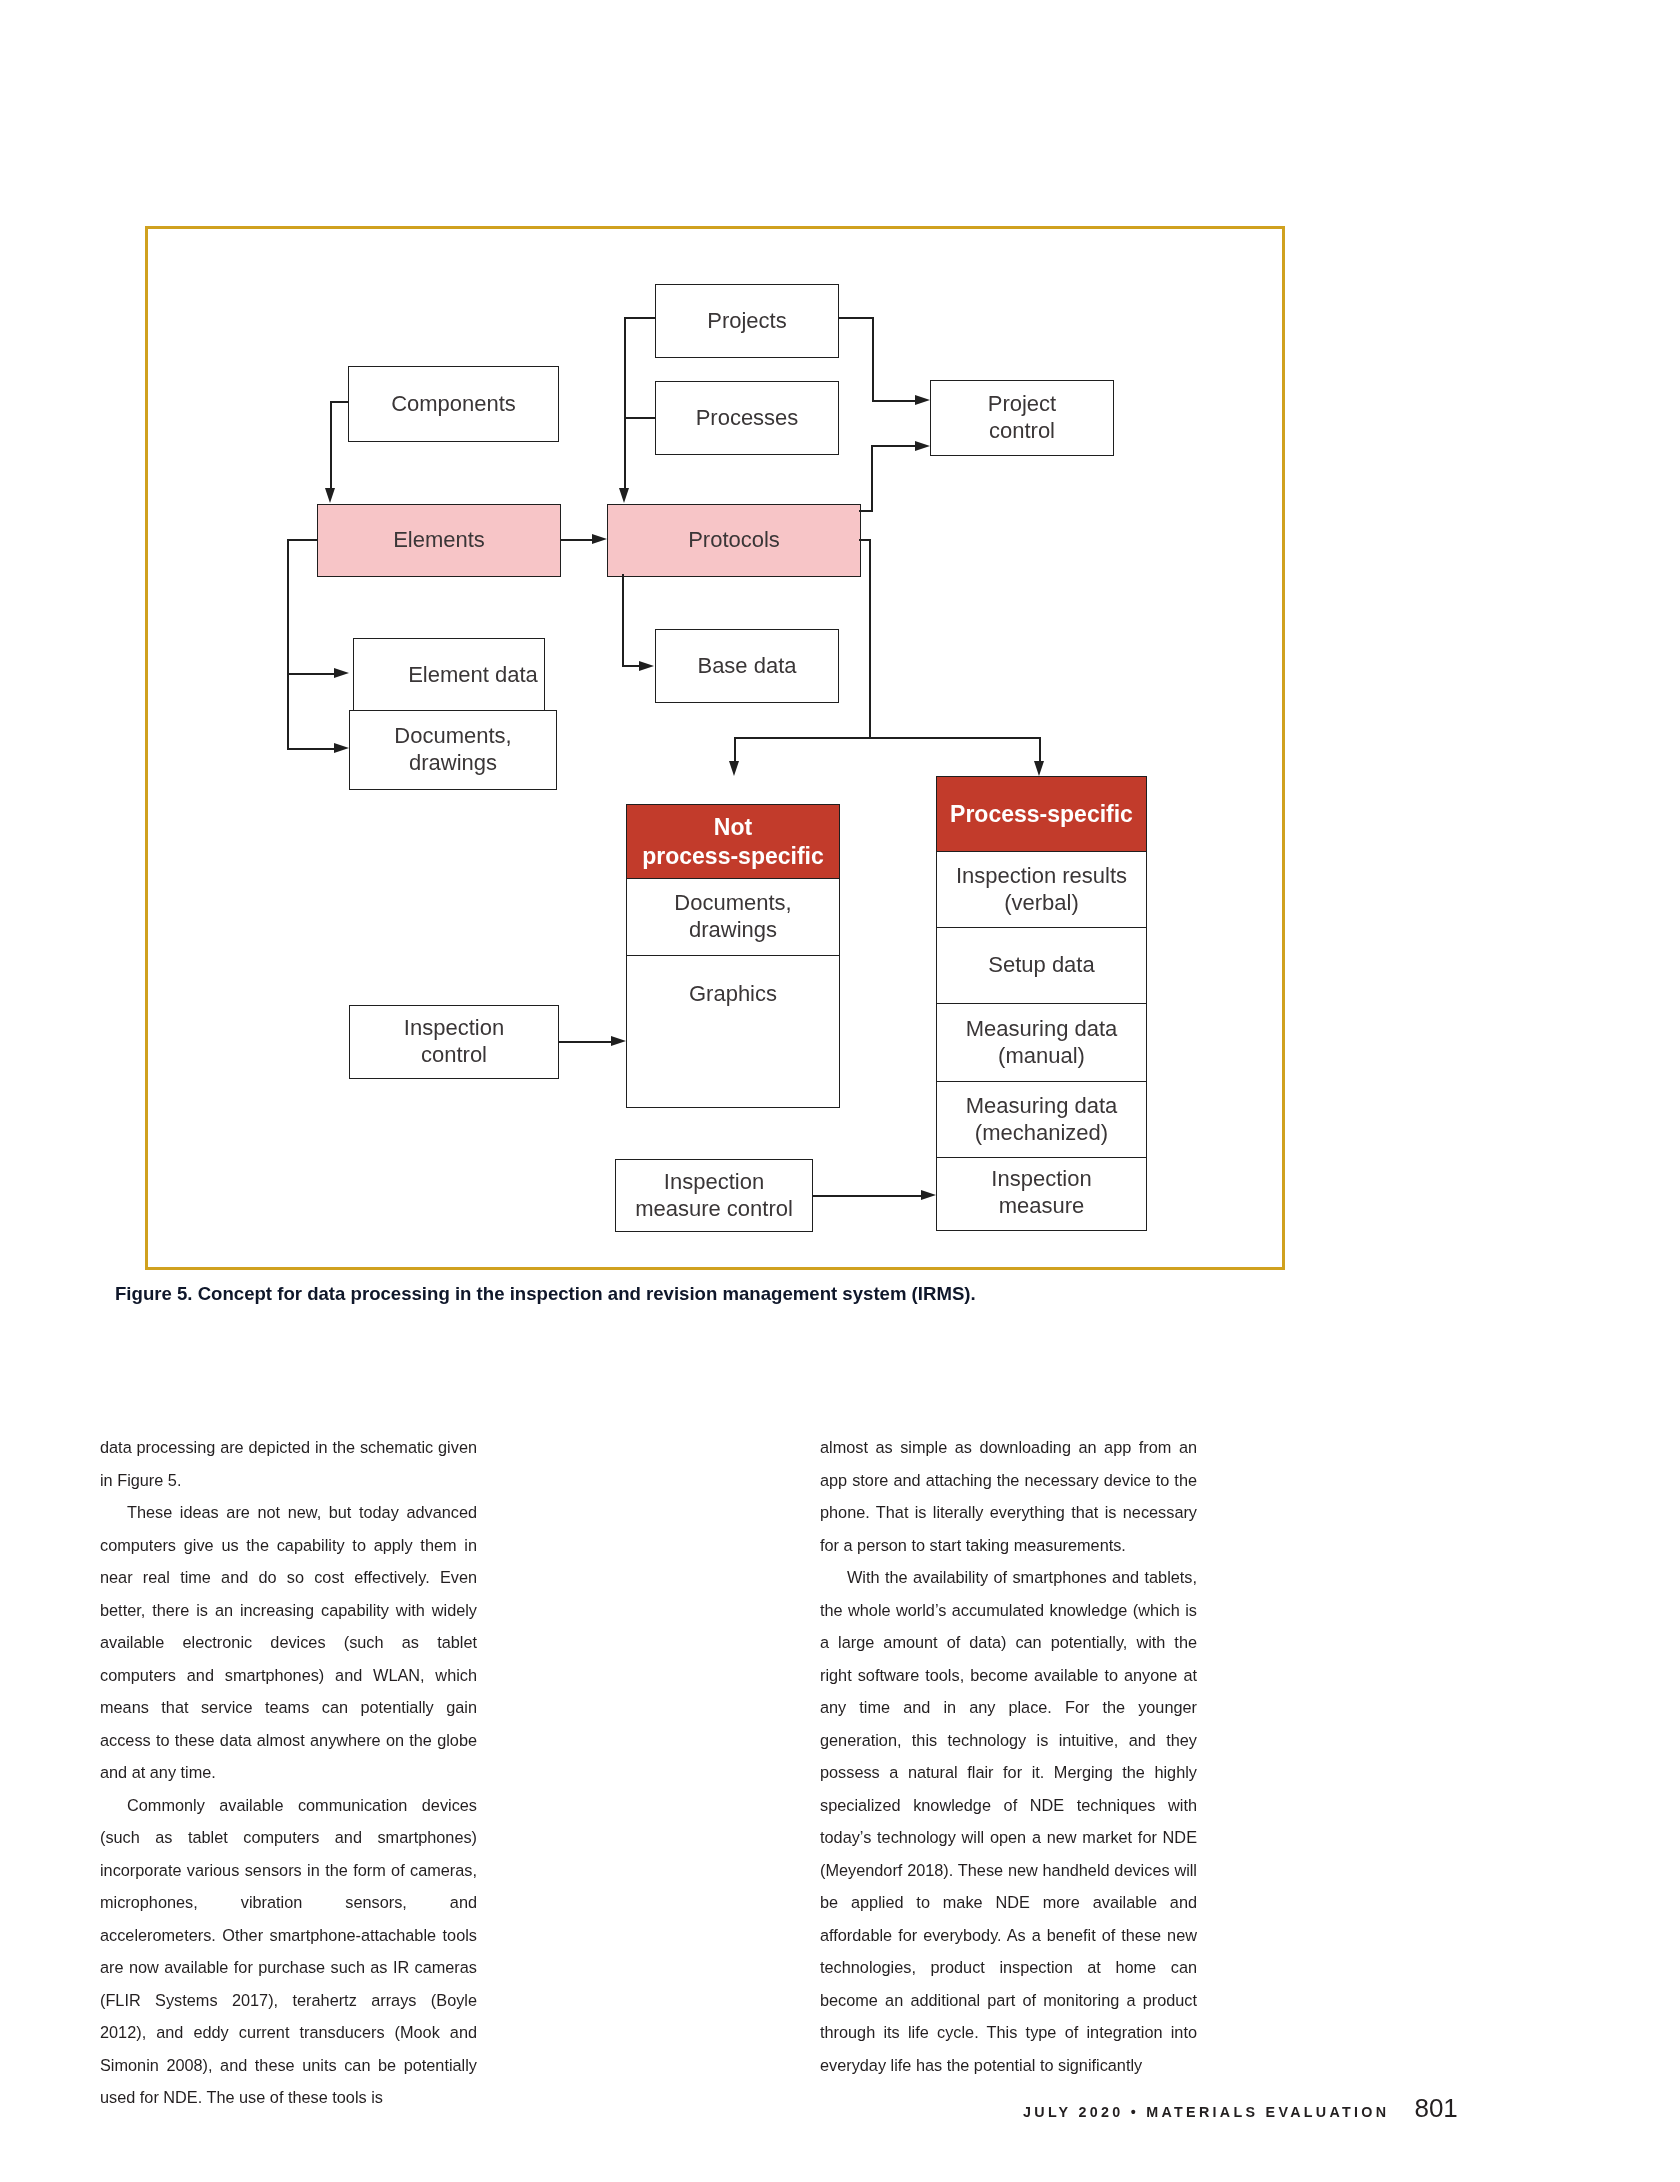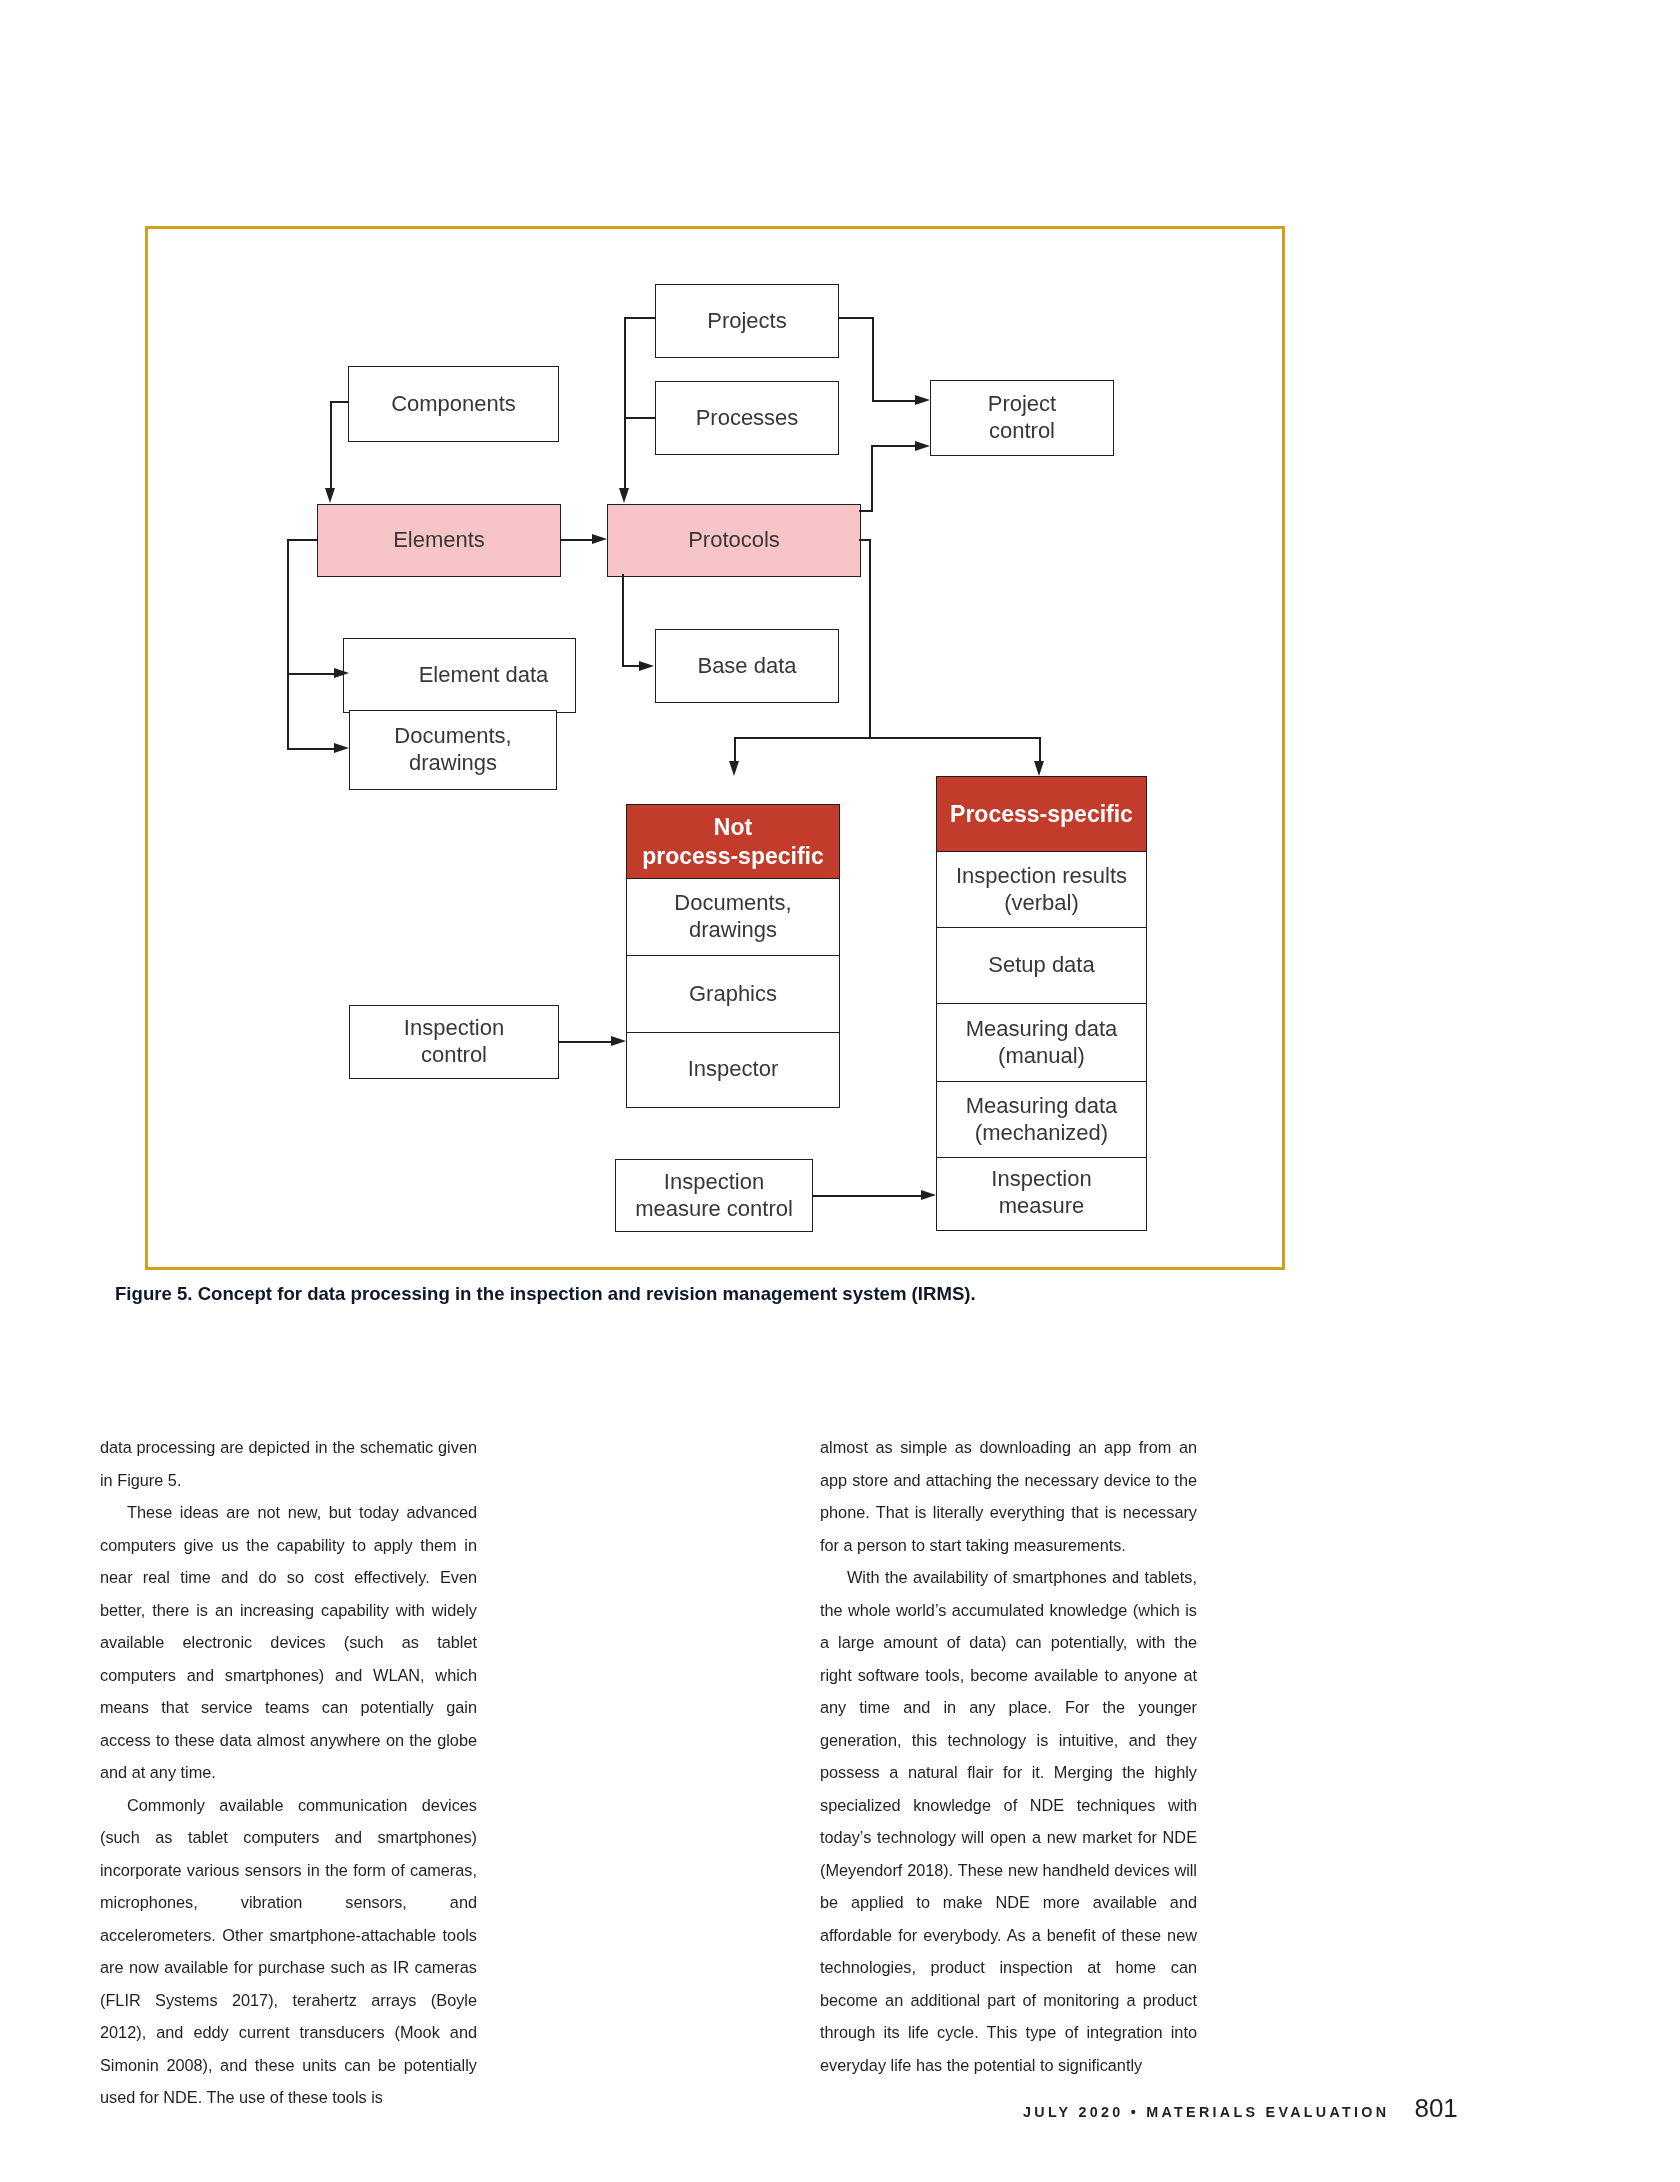--- a/index.html
+++ b/index.html
@@ -43,36 +43,35 @@
 
   <div class="fig-frame"></div>
 
   <div class="dbox" style="left:655px;top:284px;width:184px;height:74px;">Projects</div>
   <div class="dbox" style="left:348px;top:366px;width:211px;height:76px;">Components</div>
   <div class="dbox" style="left:655px;top:381px;width:184px;height:74px;">Processes</div>
   <div class="dbox" style="left:930px;top:380px;width:184px;height:76px;">Project
 control</div>
   <div class="dbox pink" style="left:607px;top:504px;width:254px;height:73px;">Protocols</div>
   <div class="dbox pink" style="left:317px;top:504px;width:244px;height:73px;">Elements</div>
-  <div class="dbox" style="left:343px;top:638px;width:233px;height:75px;padding-left:48px;">Element data</div>
+  <div class="dbox" style="left:353px;top:638px;width:192px;height:75px;padding-left:48px;">Element data</div>
   <div class="dbox" style="left:349px;top:710px;width:208px;height:80px;">Documents,
 drawings</div>
   <div class="dbox" style="left:655px;top:629px;width:184px;height:74px;">Base data</div>
   <div class="dbox" style="left:349px;top:1005px;width:210px;height:74px;">Inspection
 control</div>
   <div class="dbox" style="left:615px;top:1159px;width:198px;height:73px;">Inspection
 measure control</div>
 
   <div class="dcol" style="left:626px;top:804px;width:214px;height:304px;">
     <div class="dcell dhead" style="height:73px;">Not
 process-specific</div>
     <div class="dcell" style="height:77px;">Documents,
 drawings</div>
     <div class="dcell" style="height:77px;">Graphics</div>
-    <div class="dcell" style="height:73px;">Inspector</div>
   </div>
 
   <div class="dcol" style="left:936px;top:776px;width:211px;height:455px;">
     <div class="dcell dhead" style="height:74px;">Process-specific</div>
     <div class="dcell" style="height:76px;">Inspection results
 (verbal)</div>
     <div class="dcell" style="height:76px;">Setup data</div>
     <div class="dcell" style="height:78px;">Measuring data
 (manual)</div>
     <div class="dcell" style="height:76px;">Measuring data

